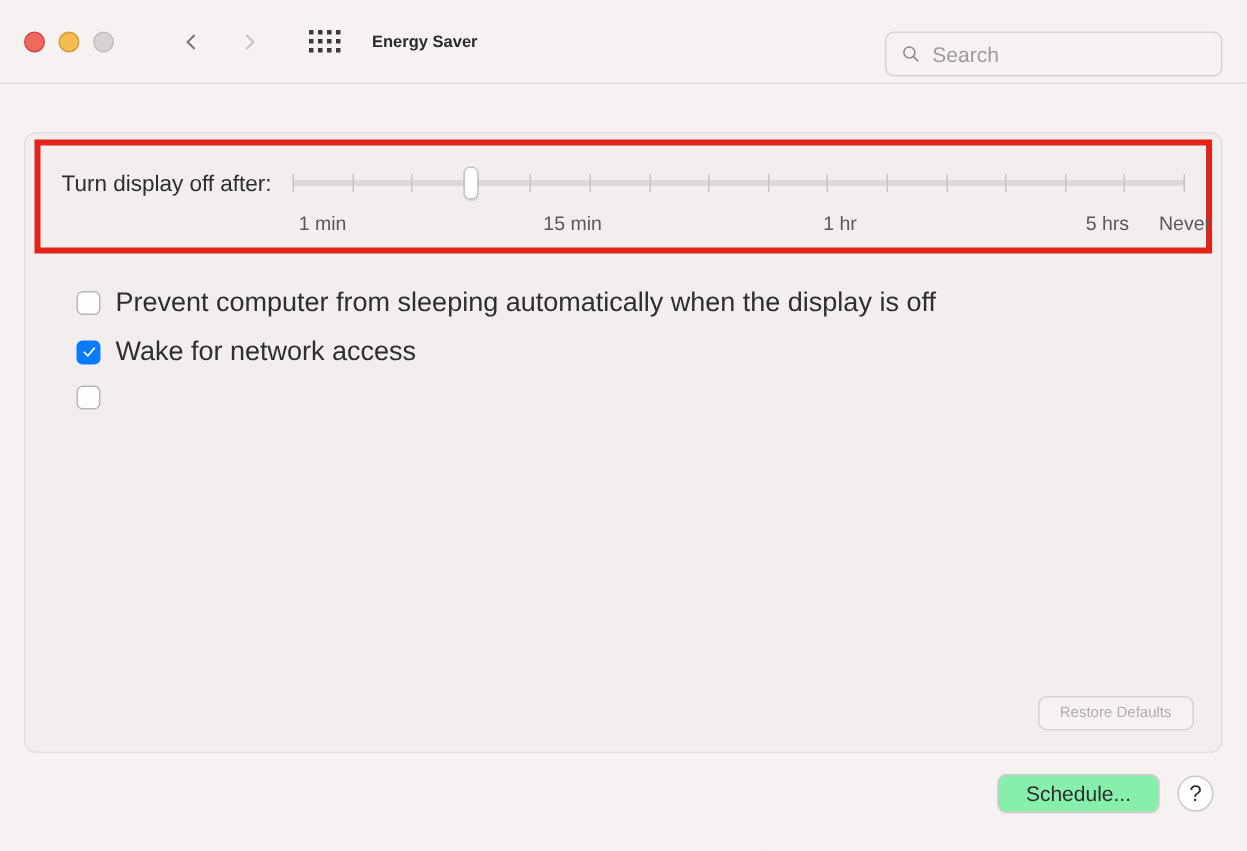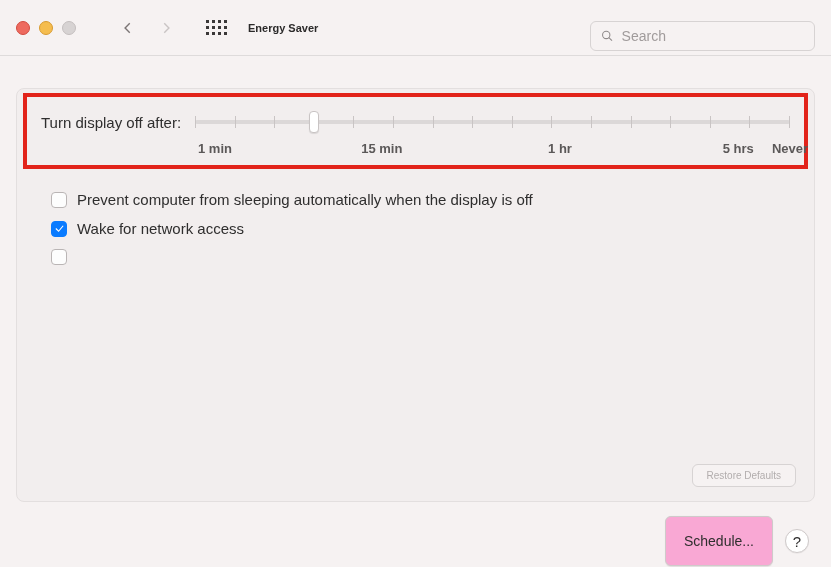--- a/index.html
+++ b/index.html
@@ -68,42 +68,42 @@
   .slider-ticks i { width: 1px; height: 12px; background: #c9c4c4; display: block; }
   .slider-thumb {
     position: absolute; top: 50%; transform: translate(-50%, -50%);
     width: 10px; height: 22px; background: #ffffff; border: 1px solid #c9c4c4;
     border-radius: 4px; box-shadow: 0 1px 1px rgba(0,0,0,0.1);
   }
   .tick-labels { display: flex; margin-top: 8px; font-size: 13px; color: #5b5858; position: relative; height: 18px; }
   .tick-labels span { position: absolute; transform: translateX(-50%); }
 
   .options { padding: 6px 26px 0 34px; }
-  .opt-row { display: flex; align-items: center; gap: 10px; font-size: 15px; color: #2f2e2e; padding: 6px 0; }
+  .opt-row { display: flex; align-items: center; gap: 10px; font-size: 18px; color: #2f2e2e; padding: 6px 0; }
   .cbox {
     width: 16px; height: 16px; border-radius: 4px; border: 1px solid #bab5b5;
     background: #fdfdfd; display: inline-flex; align-items: center; justify-content: center;
     flex-shrink: 0;
   }
   .cbox.checked { background: #0a7bff; border-color: #0a7bff; }
   .cbox.checked svg { width: 11px; height: 11px; stroke: #fff; stroke-width: 2.4; fill: none; }
 
   .restore {
     position: absolute; right: 18px; bottom: 14px;
     padding: 5px 14px; border-radius: 6px; border: 1px solid #d7d3d3;
     background: #f6f2f2; color: #b2adad; font-size: 10px;
   }
 
   .footer {
     display: flex; align-items: center; justify-content: flex-end;
     gap: 12px; padding: 14px 22px 0 0;
   }
   .sched-btn {
-    padding: 16px 18px; border-radius: 6px; border: 1px solid #cfcaca;
-    background: #f9a8d4; font-size: 14px; color: #2f2e2e;
+    padding: 4px 18px; border-radius: 6px; border: 1px solid #cfcaca;
+    background: #86efac; font-size: 14px; color: #2f2e2e;
     box-shadow: 0 0.5px 1px rgba(0,0,0,0.08);
   }
   .help {
     width: 24px; height: 24px; border-radius: 50%; border: 1px solid #cfcaca;
     background: #ffffff; display: flex; align-items: center; justify-content: center;
     font-size: 15px; color: #2f2e2e; box-shadow: 0 0.5px 1px rgba(0,0,0,0.08);
   }
 </style>
 </head>
 <body>
@@ -173,21 +173,21 @@
             <i></i>
             <i></i>
             <i></i>
             <i></i>
             <i></i>
         </div>
         <div class="slider-thumb" id="thumb" style="left: 20%;"></div>
       </div>
     </div>
     <div class="tick-labels" style="margin-left:calc(0px + 0px);">
-      <div style="position:relative; margin-left:auto; width:calc(100% - 174px);font-weight:bold;">
+      <div style="position:relative; margin-left:auto; width:calc(100% - 174px);">
         <span style="left:0%">1 min</span>
         <span style="left:29%">15 min</span>
         <span style="left:60%">1 hr</span>
         <span style="left:91%">5 hrs</span>
         <span style="left:100%">Never</span>
       </div>
     </div>
   </div>
 
   <div class="options">

